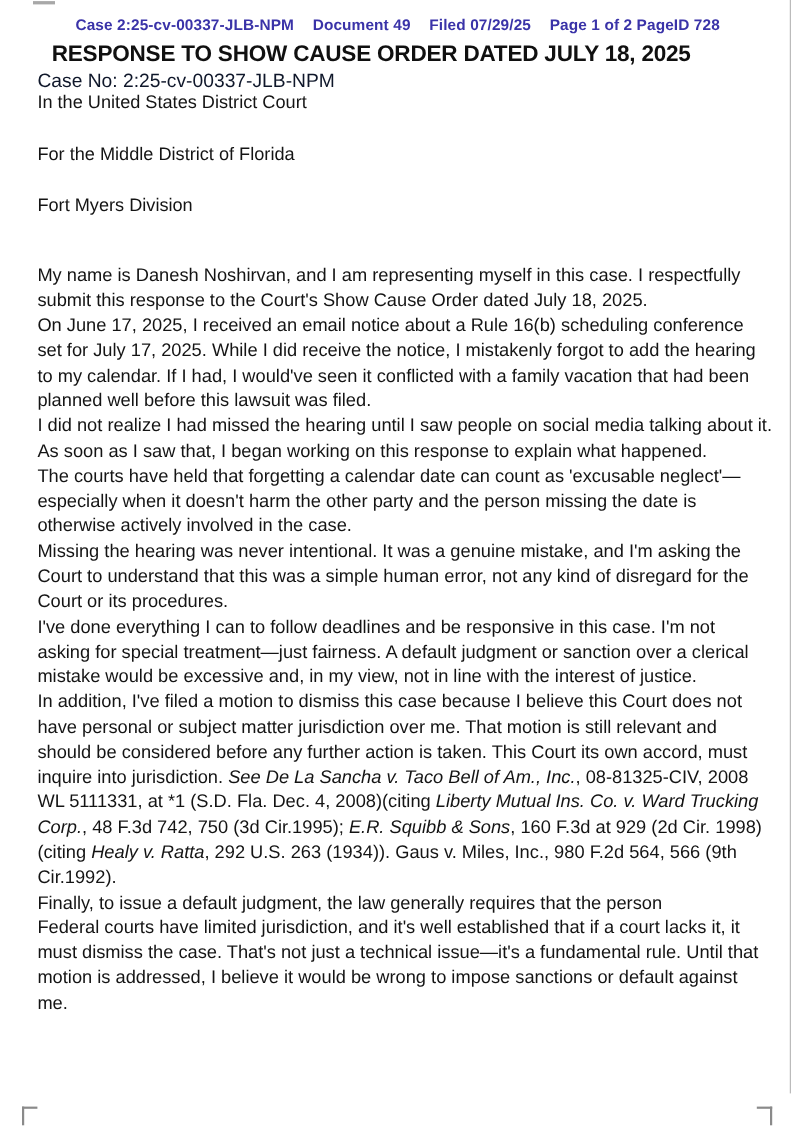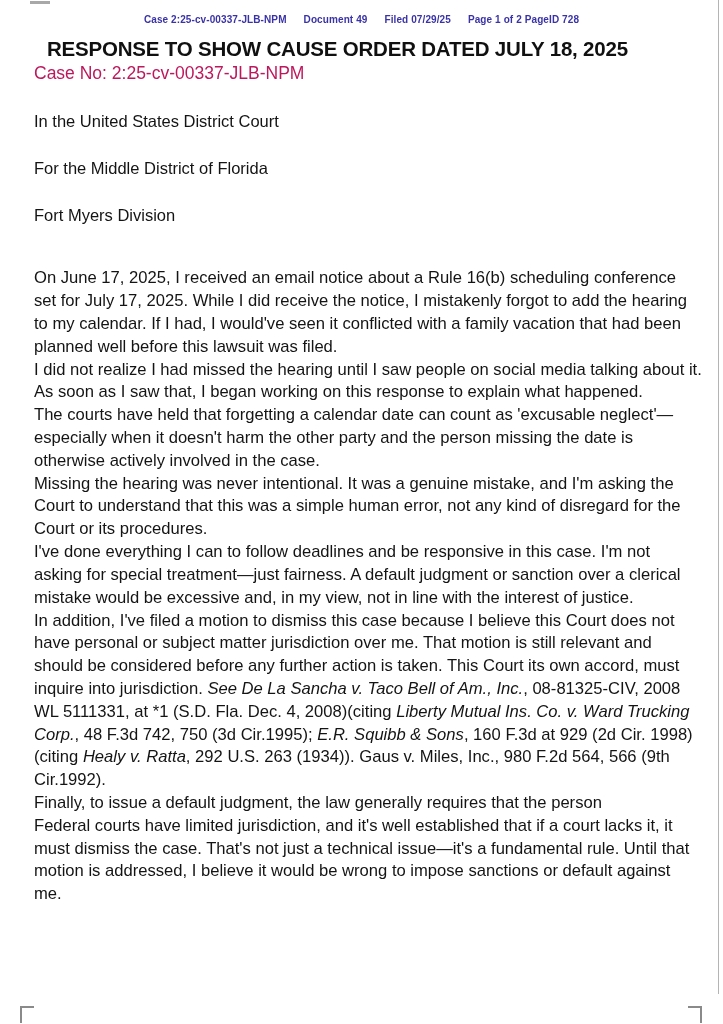--- a/index.html
+++ b/index.html
@@ -60,21 +60,21 @@
   }
 
   
   #ecf-header {
     position: absolute;
     left: 0;
     top: 14px;
     width: 715px;
     text-align: center;
     color: #3a33a8;
-    font-size: 10px;
+    font-size: 14px;
     font-weight: bold;
     letter-spacing: 0.1px;
     white-space: nowrap;
   }
   #ecf-header .seg { display: inline-block; }
   #ecf-header .gap { display: inline-block; width: 17px; }
 
   
   #doc-body {
     position: absolute;
@@ -89,24 +89,24 @@
     letter-spacing: -0.2px;
     line-height: 1.12;
     margin: 0 0 2px 13px;
     color: #101010;
   }
   .case-no {
     font-size: 17.5px;
     font-weight: normal;
     line-height: 1.2;
     margin: 0;
-    color: #be185d;
+    color: #0f172a;
   }
 
-  .court-block { margin-top: 28px; }
+  .court-block { }
   .court-line {
     font-size: 16.5px;
     line-height: 1.2;
     margin: 0 0 27px 0;
     color: #141414;
   }
 
   .prose {
     margin-top: 42px;
   }
@@ -137,20 +137,21 @@
     <h1 class="doc-title">RESPONSE TO SHOW CAUSE ORDER DATED JULY 18, 2025</h1>
     <div class="case-no">Case No: 2:25-cv-00337-JLB-NPM</div>
 
     <div class="court-block">
       <div class="court-line">In the United States District Court</div>
       <div class="court-line">For the Middle District of Florida</div>
       <div class="court-line">Fort Myers Division</div>
     </div>
 
     <div class="prose" id="prose-container">
+        <p class="para">My name is Danesh Noshirvan, and I am representing myself in this case. I respectfully submit this response to the Court's Show Cause Order dated July 18, 2025.</p>
         <p class="para">On June 17, 2025, I received an email notice about a Rule 16(b) scheduling conference set for July 17, 2025. While I did receive the notice, I mistakenly forgot to add the hearing to my calendar. If I had, I would've seen it conflicted with a family vacation that had been planned well before this lawsuit was filed.</p>
         <p class="para">I did not realize I had missed the hearing until I saw people on social media talking about it. As soon as I saw that, I began working on this response to explain what happened.</p>
         <p class="para">The courts have held that forgetting a calendar date can count as 'excusable neglect'—especially when it doesn't harm the other party and the person missing the date is otherwise actively involved in the case.</p>
         <p class="para">Missing the hearing was never intentional. It was a genuine mistake, and I'm asking the Court to understand that this was a simple human error, not any kind of disregard for the Court or its procedures.</p>
         <p class="para">I've done everything I can to follow deadlines and be responsive in this case. I'm not asking for special treatment—just fairness. A default judgment or sanction over a clerical mistake would be excessive and, in my view, not in line with the interest of justice.</p>
         <p class="para"><span>In addition, I've filed a motion to dismiss this case because I believe this Court does not have personal or subject matter jurisdiction over me. That motion is still relevant and should be considered before any further action is taken. This Court its own accord, must inquire into jurisdiction. </span><i>See De La Sancha v. Taco Bell of Am., Inc.</i><span>, 08-81325-CIV, 2008 WL 5111331, at *1 (S.D. Fla. Dec. 4, 2008)(citing </span><i>Liberty Mutual Ins. Co. v. Ward Trucking Corp.</i><span>, 48 F.3d 742, 750 (3d Cir.1995); </span><i>E.R. Squibb &amp; Sons</i><span>, 160 F.3d at 929 (2d Cir. 1998) (citing </span><i>Healy v. Ratta</i><span>, 292 U.S. 263 (1934)). Gaus v. Miles, Inc., 980 F.2d 564, 566 (9th Cir.1992).</span></p>
         <p class="para">Finally, to issue a default judgment, the law generally requires that the person</p>
         <p class="para">Federal courts have limited jurisdiction, and it's well established that if a court lacks it, it must dismiss the case. That's not just a technical issue—it's a fundamental rule. Until that motion is addressed, I believe it would be wrong to impose sanctions or default against me.</p>
       </div>
 

